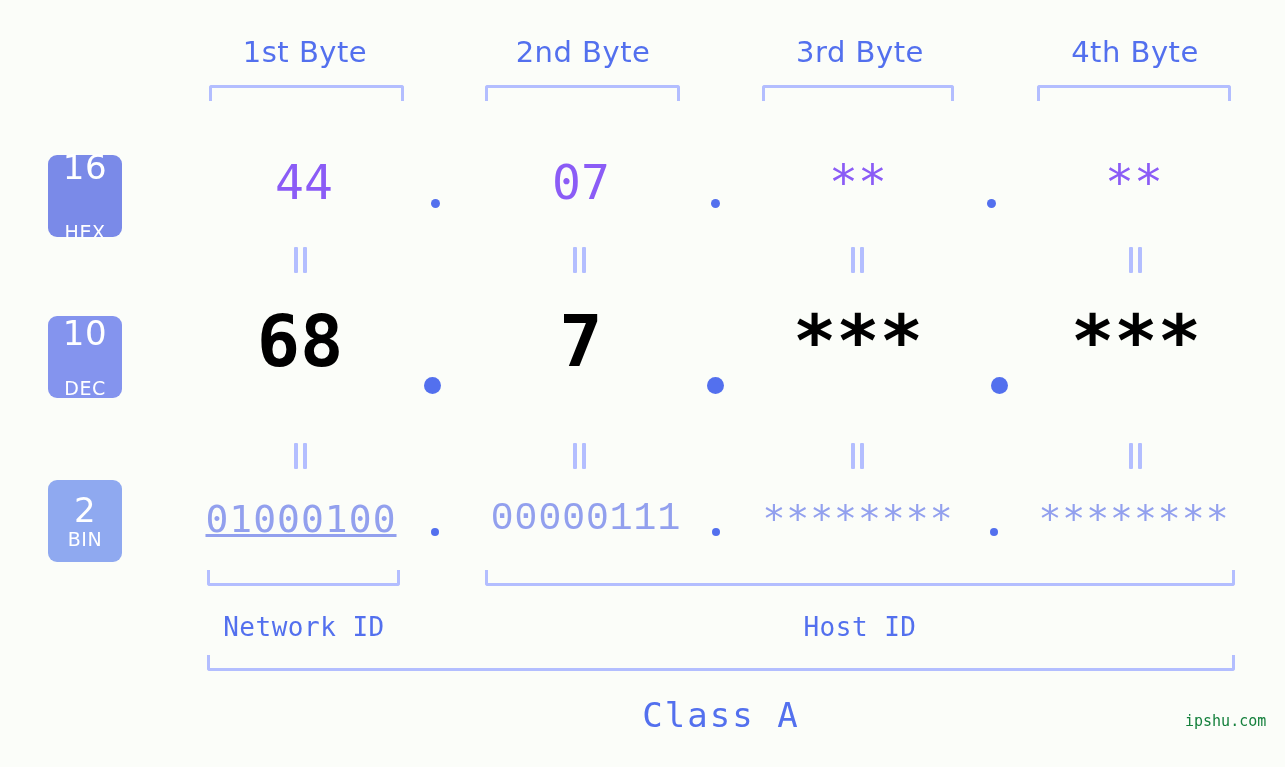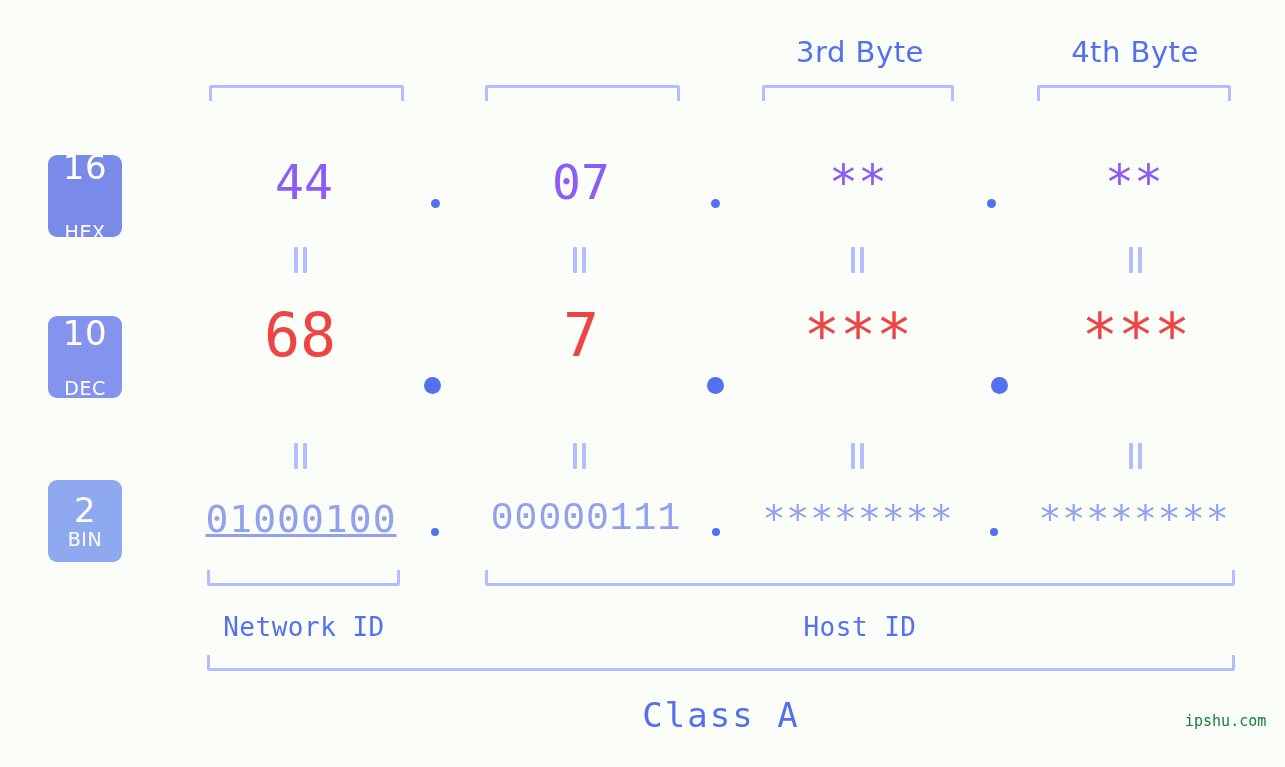--- a/index.html
+++ b/index.html
@@ -81,23 +81,23 @@
     font-family: "DejaVu Sans Mono", monospace;
     text-align: center;
     white-space: nowrap;
     line-height: 1;
   }
   .row-hex .val {
     font-size: 48px;
     color: #8b5cf6;
   }
   .row-dec .val {
-    font-size: 60px;
-    color: #ef4444;
-    font-weight: 400;
+    font-size: 72px;
+    color: #000000;
+    font-weight: 700;
   }
   .row-bin .val {
     font-size: 38px;
     color: #92a0ee;
     letter-spacing: 1px;
   }
 
   .dot {
     border-radius: 50%;
     position: absolute;
@@ -147,20 +147,22 @@
     font-size: 15px;
     color: #15803d;
     white-space: nowrap;
   }
 </style>
 </head>
 <body>
 
 <div class="stage">
 
+  <div class="abs byte-label" style="left:205px; top:35px; width:200px;">1st Byte</div>
+  <div class="abs byte-label" style="left:483px; top:35px; width:200px;">2nd Byte</div>
   <div class="abs byte-label" style="left:760px; top:35px; width:200px;">3rd Byte</div>
   <div class="abs byte-label" style="left:1035px; top:35px; width:200px;">4th Byte</div>
 
   <div class="abs bracket-down" style="left:209px; top:85px; width:195px;"></div>
   <div class="abs bracket-down" style="left:485px; top:85px; width:195px;"></div>
   <div class="abs bracket-down" style="left:762px; top:85px; width:192px;"></div>
   <div class="abs bracket-down" style="left:1037px; top:85px; width:194px;"></div>
 
   <div class="abs badge badge-hex" style="left:48px; top:155px;gap:36px;">
     <span class="num">16</span>

